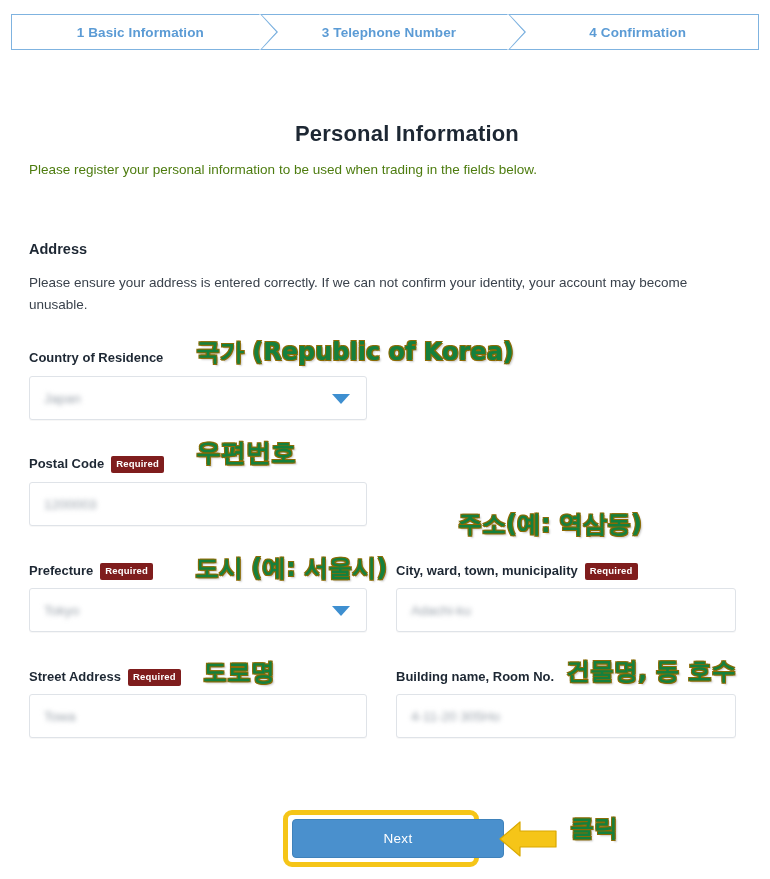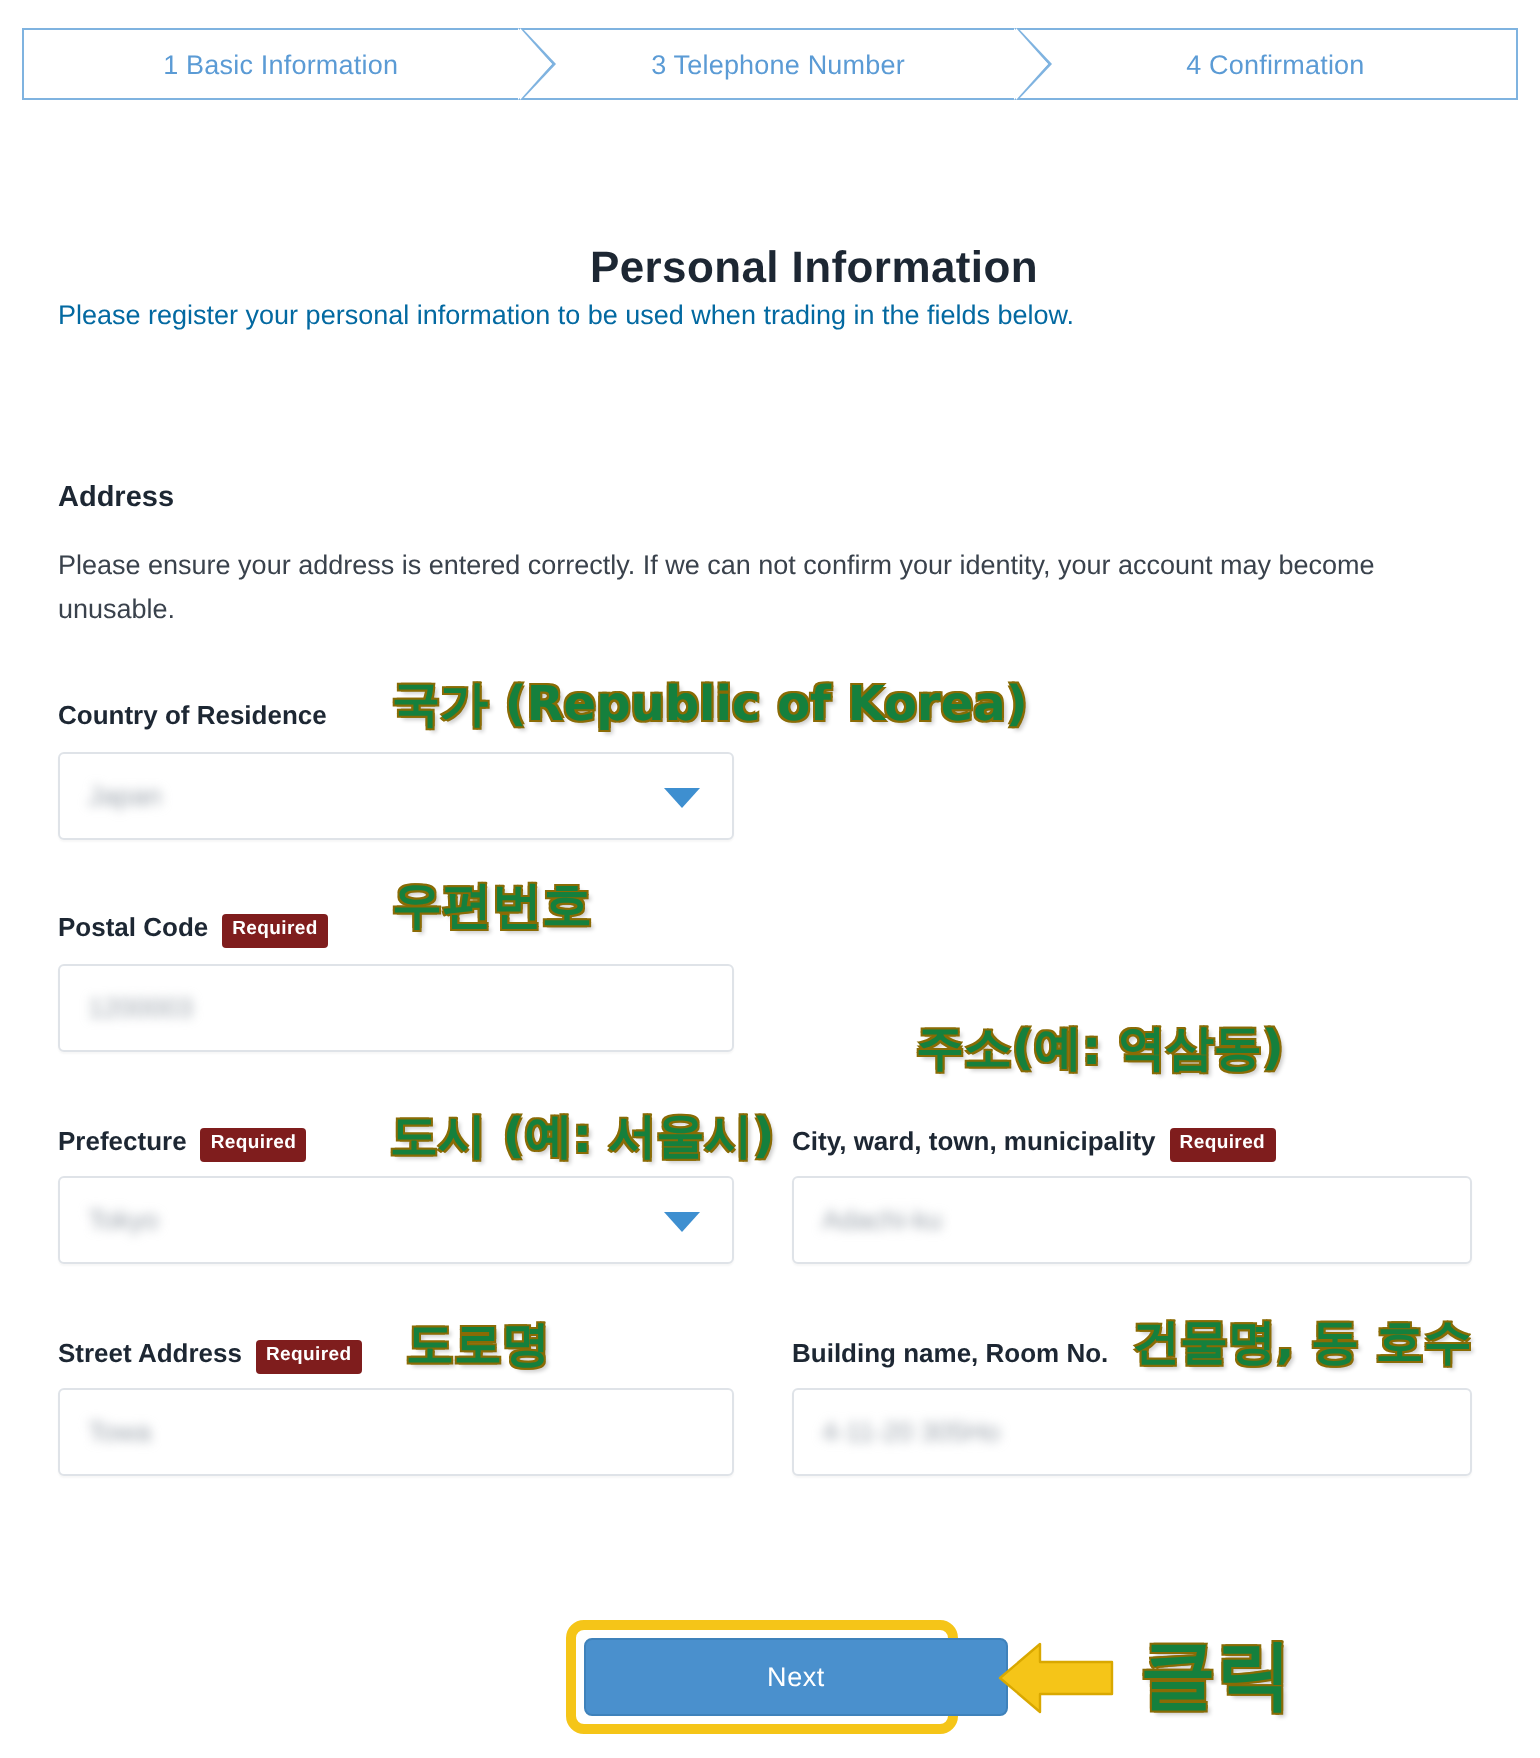--- a/index.html
+++ b/index.html
@@ -37,20 +37,21 @@
     font-size: 13.5px;
     color: #5b9bd5;
     background: #ffffff;
     box-sizing: border-box;
     letter-spacing: 0.1px;
   }
   .step .step-label {
     position: relative;
     z-index: 3;
     padding-left: 8px;
+    font-weight: bold;
   }
   
   .step .chev-out,
   .step .chev-in {
     position: absolute;
     top: 50%;
     right: -17px;
     width: 0;
     height: 0;
     margin-top: -18px;
@@ -97,24 +98,24 @@
     width: 770px;
     text-align: center;
     font-size: 22px;
     font-weight: bold;
     color: #1d2733;
     letter-spacing: 0.2px;
     padding-left: 22px;
   }
   #page-subtitle {
     position: absolute;
-    top: 150px;
+    top: 162px;
     left: 29px;
     font-size: 13.5px;
-    color: #0369a1;
+    color: #4d7c0f;
   }
   #section-title {
     position: absolute;
     top: 241px;
     left: 29px;
     font-size: 14.5px;
     font-weight: bold;
     color: #1d2733;
   }
   #section-desc {
@@ -310,13 +311,13 @@
 </div>
 
 <div id="next-highlight"></div>
 <div id="next-button">
   <span>Next</span>
 </div>
 
 <svg id="click-arrow" viewBox="0 0 62 42">
   <path d="M2 21 L22 4 L22 13 L58 13 L58 29 L22 29 L22 38 Z" fill="#f5c518" stroke="#d9a800" stroke-width="1.2" stroke-linejoin="round"></path>
 </svg>
-<div class="anno" style="left:570px; top:812px; font-size:38px;">클릭</div>
+<div class="anno" style="left:570px; top:812px; font-size:24px;">클릭</div>
 
 </body></html>

